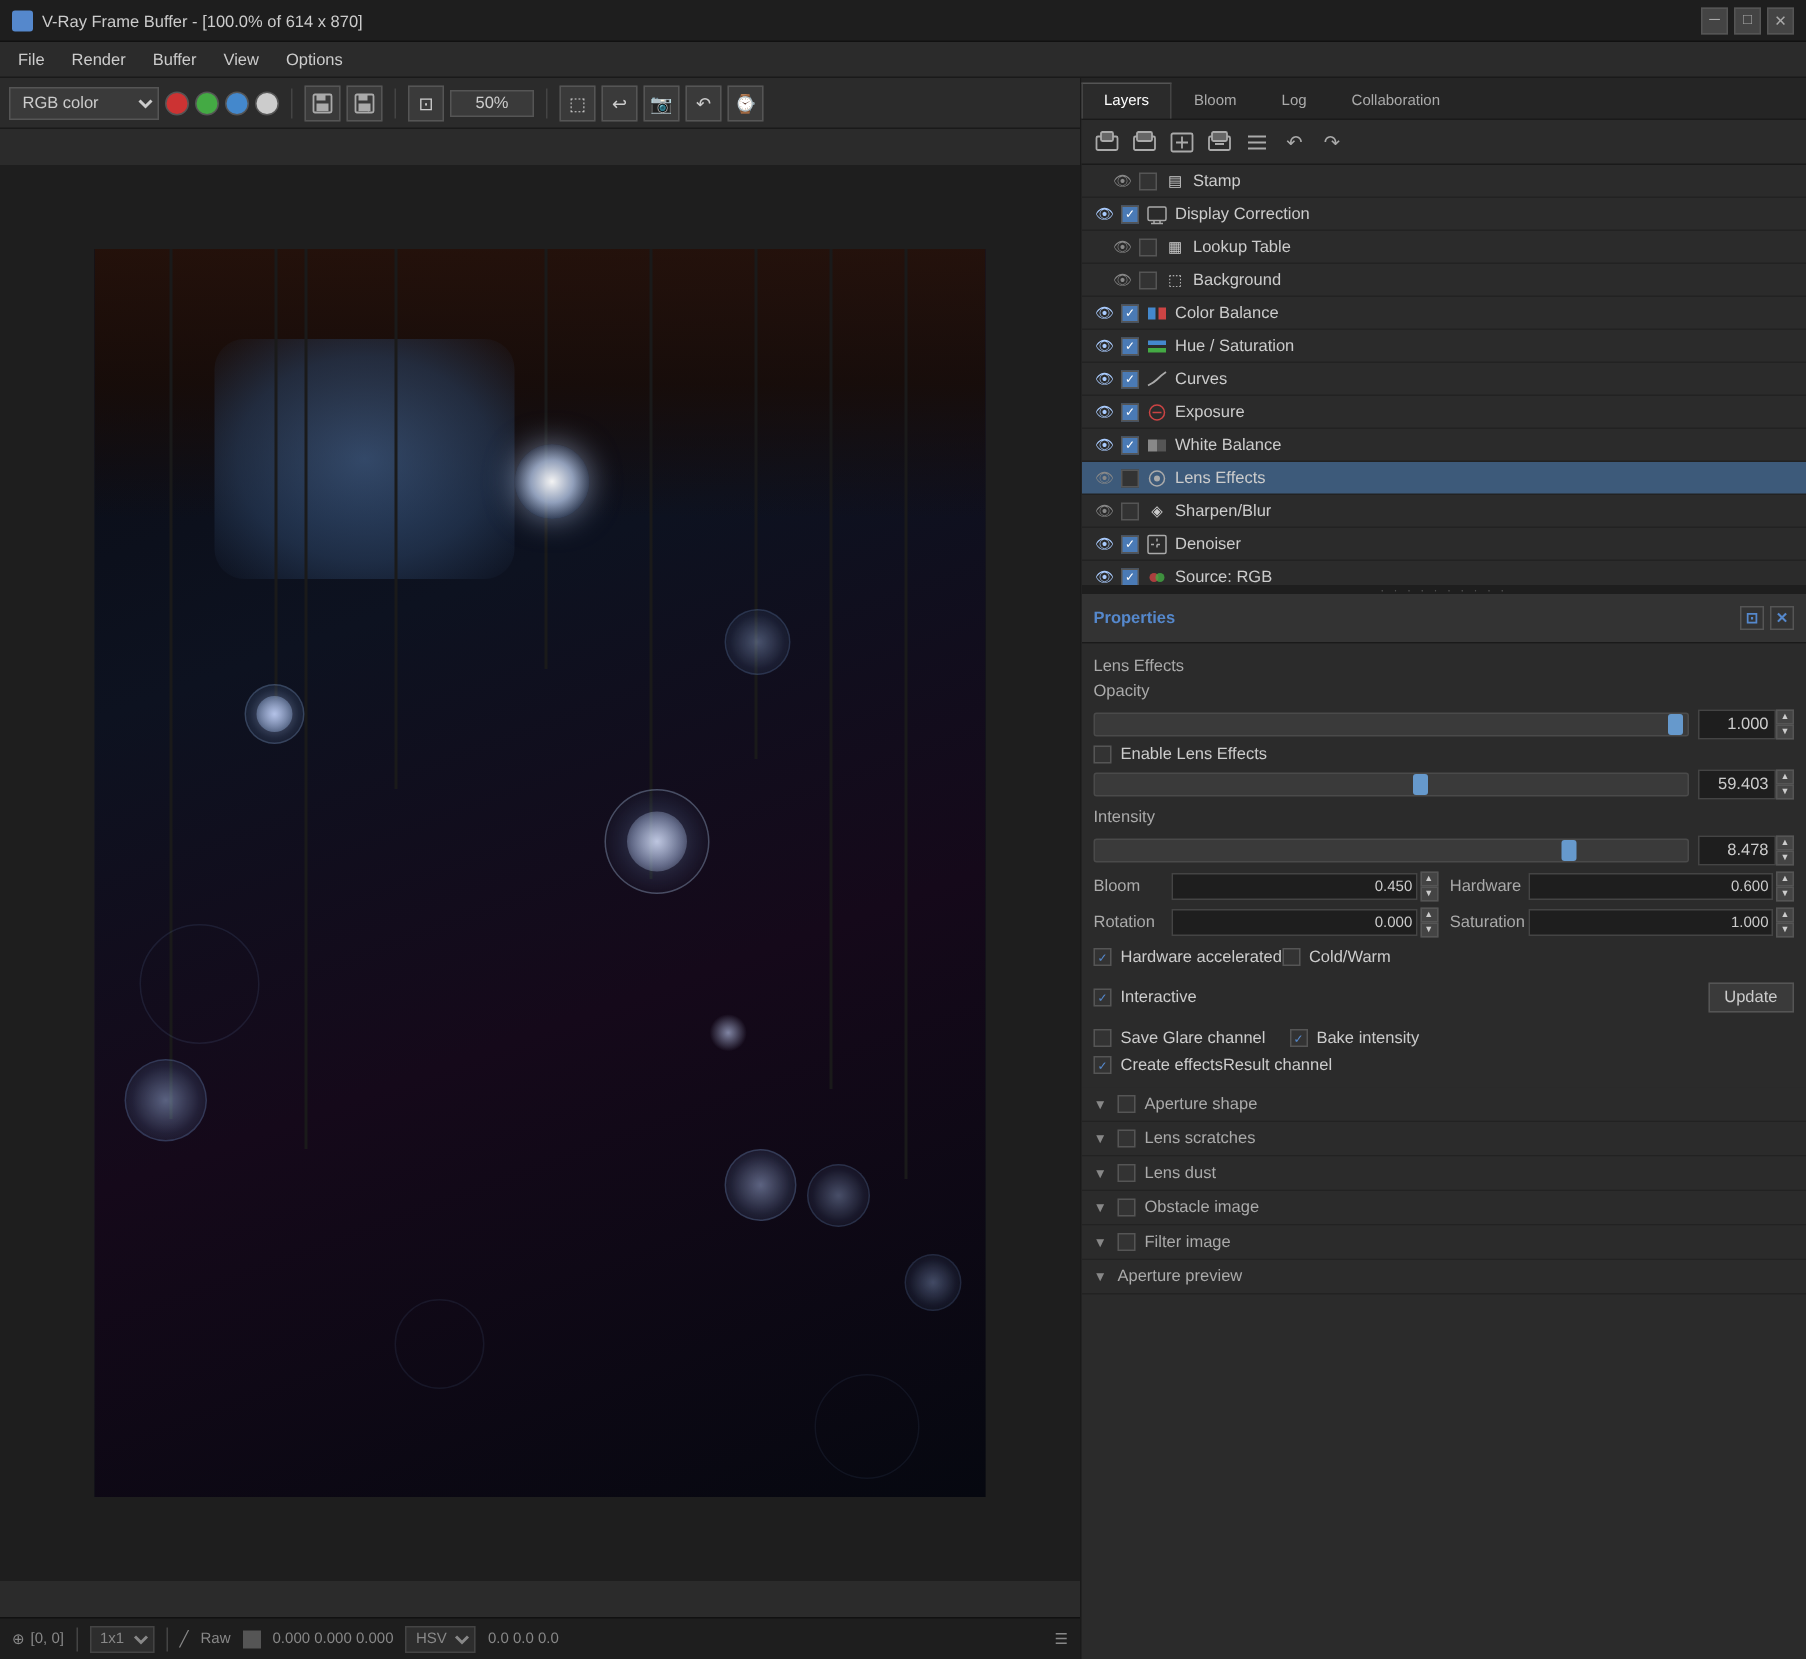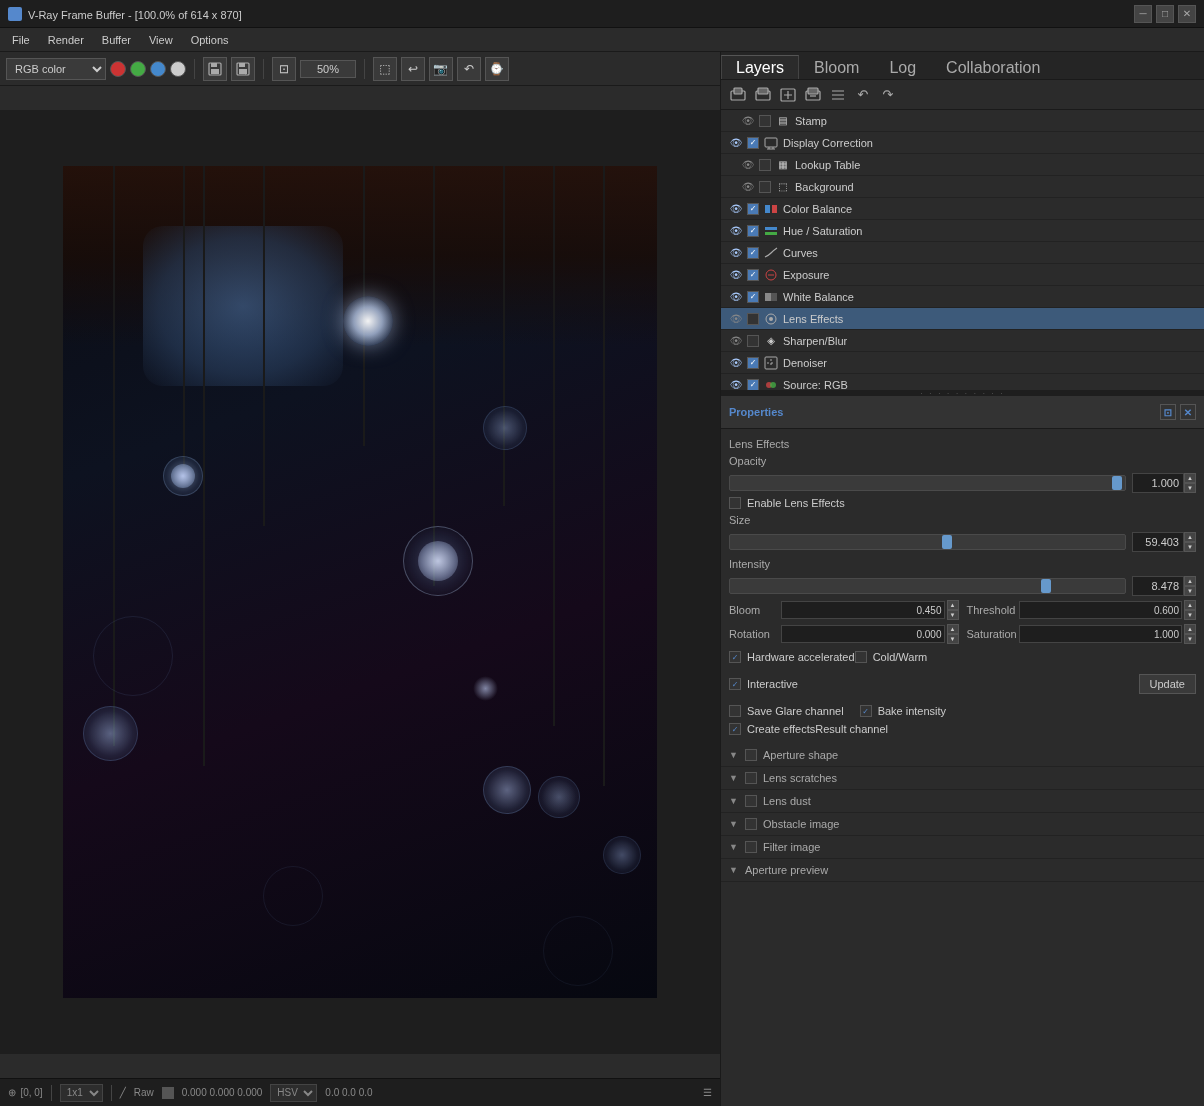--- a/index.html
+++ b/index.html
@@ -204,21 +204,21 @@
     
     .tab-bar {
       display: flex;
       background: #252525;
       border-bottom: 1px solid #1a1a1a;
       height: 28px;
       align-items: flex-end;
     }
     .tab {
       padding: 4px 14px;
-      font-size: 16px;
+      font-size: 10px;
       color: #aaa;
       cursor: pointer;
       border-top: 1px solid transparent;
       border-left: 1px solid transparent;
       border-right: 1px solid transparent;
       height: 24px;
       display: flex;
       align-items: center;
     }
     .tab.active {
@@ -842,21 +842,20 @@
               <div class="spin-arrow">▼</div>
             </div>
           </div>
         </div>
 
         <div class="checkbox-row">
           <div class="cb"></div>
           <span>Enable Lens Effects</span>
         </div>
 
-        <div class="prop-label">Size</div>
         <div class="prop-row">
           <div class="prop-slider-container">
             <div class="prop-slider-thumb" style="left: calc(55% - 5px);"></div>
           </div>
           <div class="prop-spinbox">
             <div class="prop-value-box">59.403</div>
             <div class="spin-arrows">
               <div class="spin-arrow">▲</div>
               <div class="spin-arrow">▼</div>
             </div>
@@ -880,21 +879,21 @@
         <div class="two-col">
           <div class="num-field">
             <span class="num-label">Bloom</span>
             <input class="num-input" type="text" value="0.450" style="">
             <div class="spin-arrows">
               <div class="spin-arrow">▲</div>
               <div class="spin-arrow">▼</div>
             </div>
           </div>
           <div class="num-field">
-            <span class="num-label">Threshold</span>
+            <span class="num-label">Hardware</span>
             <input class="num-input" type="text" value="0.600" style="">
             <div class="spin-arrows">
               <div class="spin-arrow">▲</div>
               <div class="spin-arrow">▼</div>
             </div>
           </div>
         </div>
 
         <div class="two-col">
           <div class="num-field">

